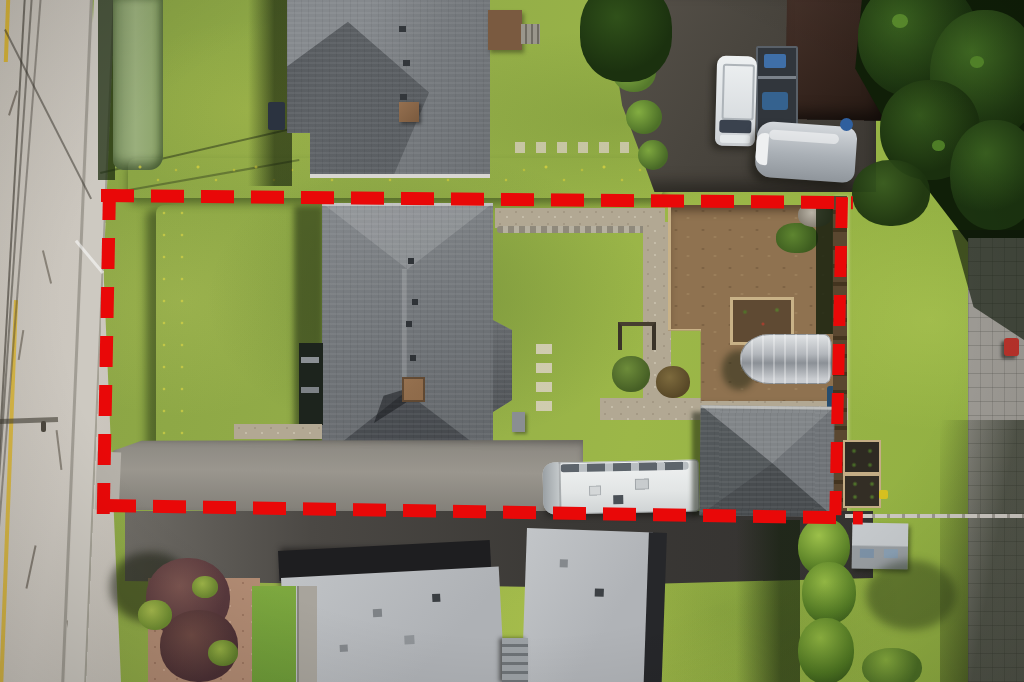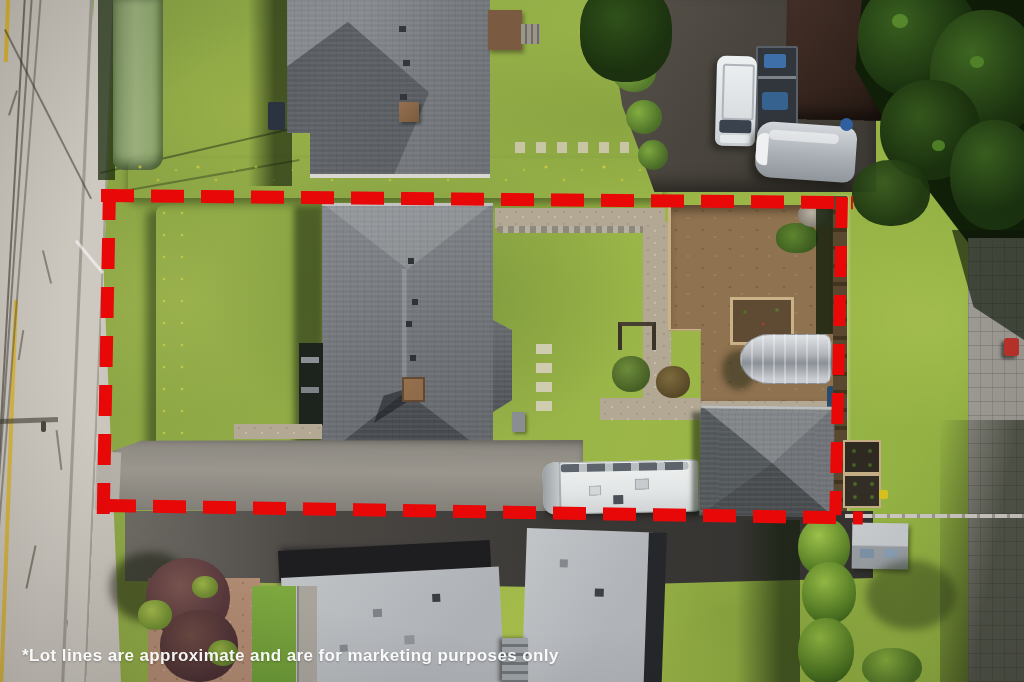--- a/index.html
+++ b/index.html
@@ -296,14 +296,13 @@
   <div class="a" style="left:252px;top:586px;width:44px;height:96px;background:linear-gradient(180deg,#7da83f,#6d9a38);"></div>
   <div class="a" style="left:297px;top:586px;width:20px;height:96px;background:#a8a49c;box-shadow:inset 2px 0 0 rgba(60,60,55,.3);"></div>
 
   <div class="a dash-h" style="left:101px;top:189px;width:752px;height:13px;transform:rotate(.55deg);transform-origin:top left;"></div>
   <div class="a dash-v" style="left:103px;top:189px;width:13px;height:332px;transform:rotate(1.1deg);transform-origin:top left;"></div>
   <div class="a dash-h" style="left:103px;top:499px;width:760px;height:13px;transform:rotate(.95deg);transform-origin:top left;"></div>
   <div class="a dash-v" style="left:836px;top:197px;width:12px;height:318px;transform:rotate(1.2deg);transform-origin:top left;"></div>
 
   <div class="a" style="inset:0;pointer-events:none;background:radial-gradient(ellipse at 50% 45%,transparent 62%,rgba(0,0,0,.16) 100%);"></div>
 
-  <div class="a disclaimer" style="left:22px;top:646px;">*Lot lines are approximate and are for marketing purposes only</div>
 </div>
 
 </body></html>

